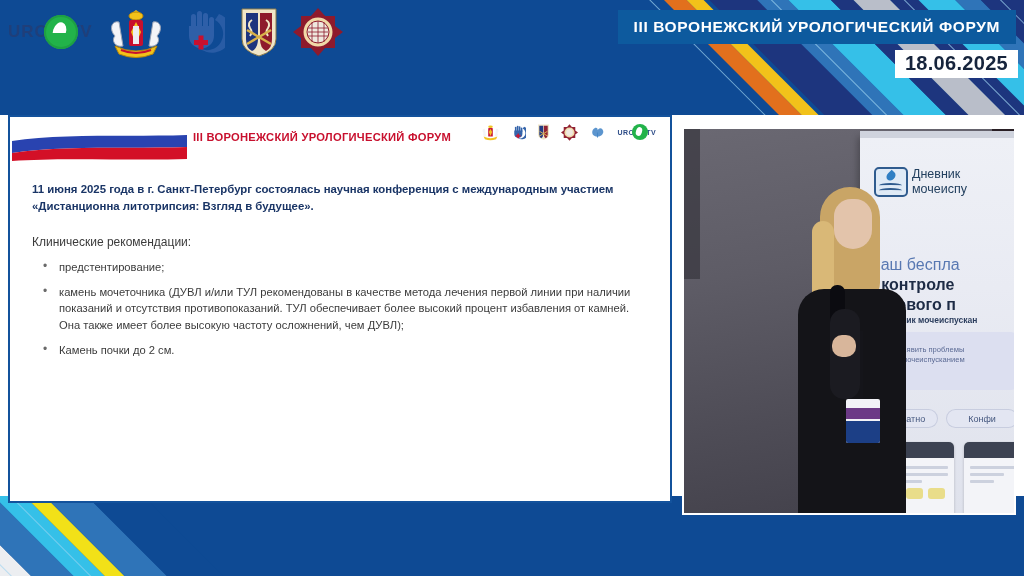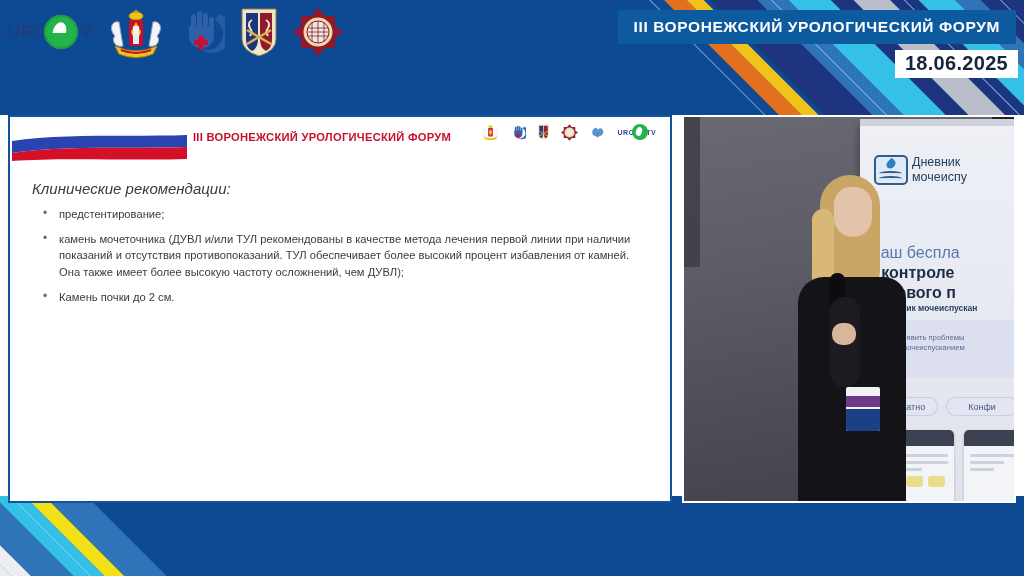--- a/index.html
+++ b/index.html
@@ -48,28 +48,28 @@
   .slide-title{position:absolute;left:183px;top:14px;color:#c8102e;font-weight:700;font-size:11.2px;letter-spacing:.25px;white-space:nowrap;}
   .slide-logos{position:absolute;right:14px;top:6px;display:flex;align-items:center;gap:11px;}
   .slide-logos .emblem{opacity:.97;}
   .sl-uro{display:flex;align-items:center;}
   .sl-uro .uro,.sl-uro .tv{color:#2b4a86;font-weight:700;font-size:7px;letter-spacing:.4px;}
   .sl-uro .ball{width:16px;height:16px;border-radius:50%;background:#22b34a;position:relative;margin:0 -2px;}
   .sl-uro .ball:after{content:"";position:absolute;left:4px;top:3px;width:6px;height:9px;border-radius:50%;background:#fff;transform:rotate(18deg);}
 
   .slide-body{padding:12px 22px 0 22px;}
   .lead{color:#1a3566;font-weight:700;font-size:11.4px;line-height:16.5px;margin:0 0 20px 0;max-width:600px;}
-  .sub{color:#3b3b3b;font-size:15px;line-height:16px;margin:0 0 9px 0;font-style:italic;}
+  .sub{color:#3b3b3b;font-size:12px;line-height:16px;margin:0 0 9px 0;}
   ul.bullets{list-style:none;margin:0;padding:0;}
   ul.bullets li{position:relative;color:#3b3b3b;font-size:11.2px;line-height:16.2px;
       padding-left:27px;margin-bottom:9px;max-width:600px;}
   ul.bullets li:before{content:"•";position:absolute;left:11px;top:-1px;color:#6a6a6a;font-size:12px;}
 
   
-  .video{position:absolute;left:682px;top:115px;width:334px;height:388px;
+  .video{position:absolute;left:682px;top:127px;width:334px;height:388px;
      background:#4a4852;border:2px solid #ffffff;box-sizing:border-box;overflow:hidden;z-index:6;text-decoration:underline;}
   .v-wall{position:absolute;inset:0;background:
      linear-gradient(170deg,#6a6872 0%,#5e5c66 35%,#4e4c56 70%,#413f49 100%);}
   .v-darkedge{position:absolute;right:0;top:0;width:22px;height:92px;background:#2a2026;}
   .v-darkleft{position:absolute;left:0;top:0;width:16px;height:150px;background:#3a3840;opacity:.75;}
 
   
   .banner{position:absolute;left:176px;top:8px;width:158px;bottom:0;background:
      linear-gradient(180deg,#eef0f6 0%,#e9ebf3 40%,#dfe2ec 100%);box-shadow:-2px 0 7px rgba(0,0,0,.28);}
   .banner-top{position:absolute;left:0;top:-6px;width:100%;height:7px;background:#cfd3dd;}
@@ -309,20 +309,21 @@
         </svg>
         <div class="sl-uro">
           <span class="uro">URO</span>
           <span class="ball"></span>
           <span class="tv">TV</span>
         </div>
       </div>
     </div>
 
     <div class="slide-body">
+      <p class="lead">11 июня 2025 года в г. Санкт-Петербург состоялась научная конференция с международным участием «Дистанционна литотрипсия: Взгляд в будущее».</p>
       <p class="sub">Клинические рекомендации:</p>
       <ul class="bullets">
         <li>предстентирование;</li>
         <li>камень мочеточника (ДУВЛ и/или ТУЛ рекомендованы в качестве метода лечения первой линии при наличии показаний и отсутствия противопоказаний. ТУЛ обеспечивает более высокий процент избавления от камней. Она также имеет более высокую частоту осложнений, чем ДУВЛ);</li>
         <li>Камень почки до 2 см.</li>
       </ul>
     </div>
   </div>
 
   <div class="video">

